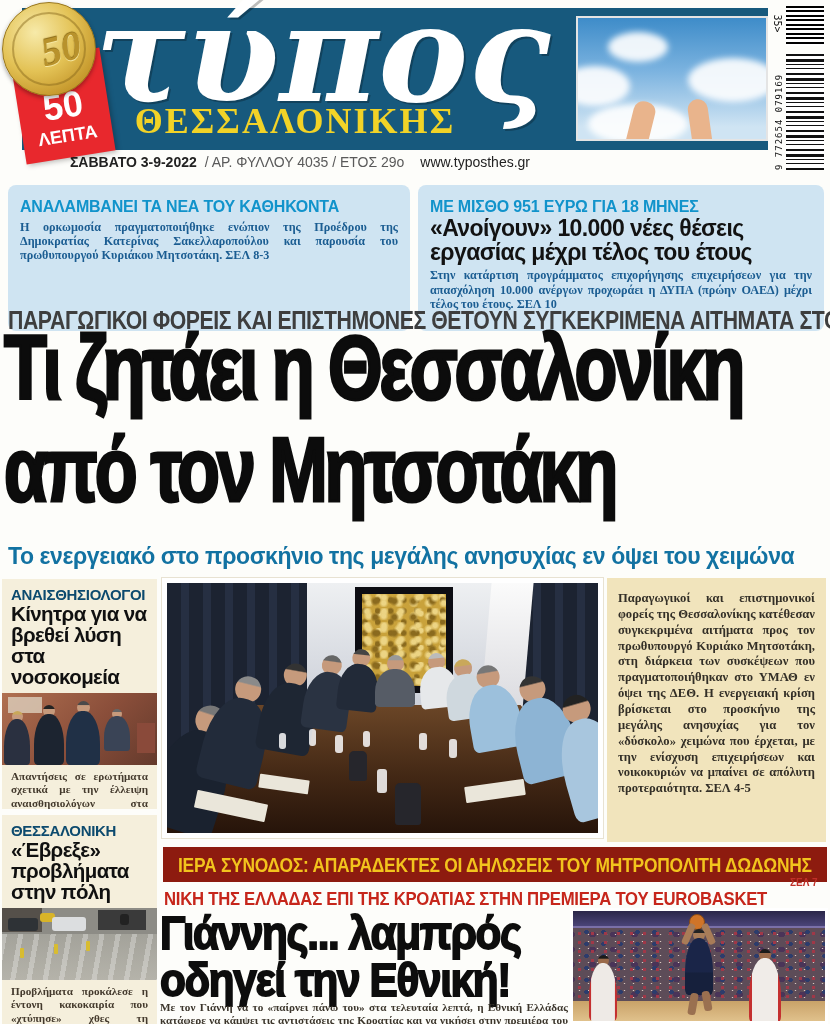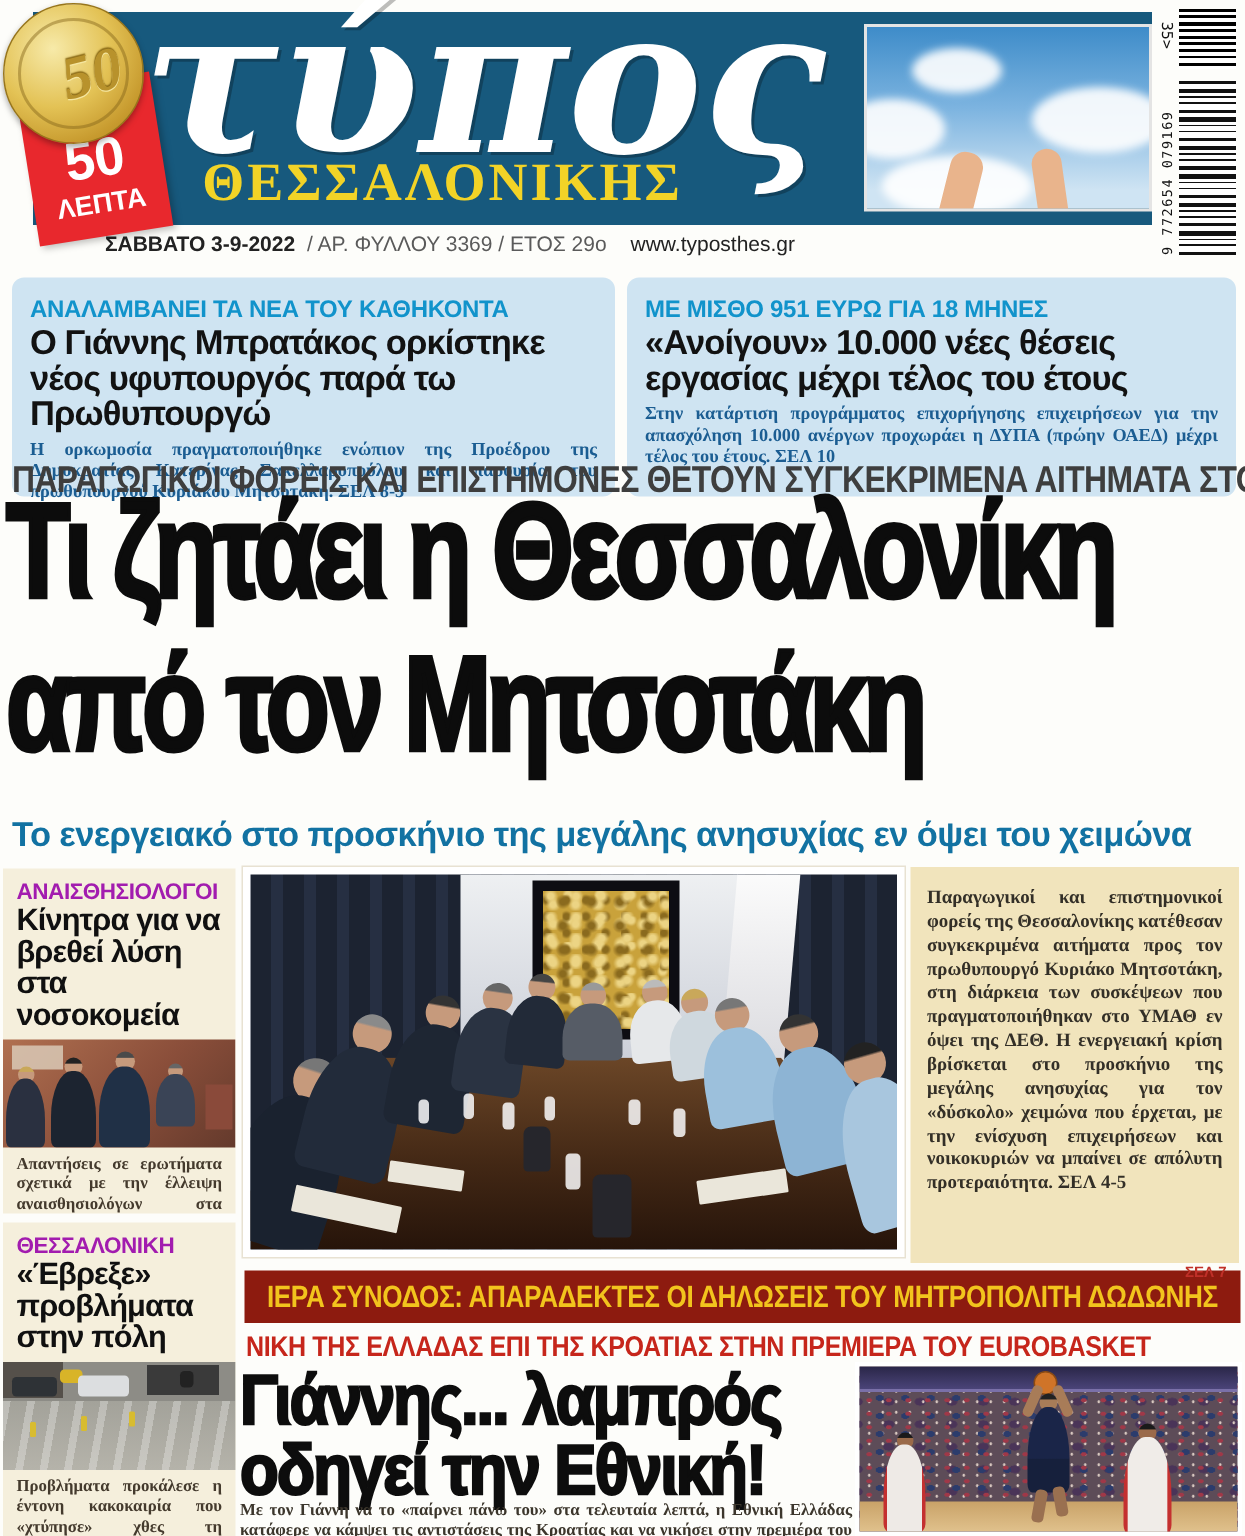--- a/index.html
+++ b/index.html
@@ -61,21 +61,21 @@
   .lead-kicker{position:absolute;left:8px;top:306px;font-size:25px;font-weight:700;color:#3e3e3e;
       letter-spacing:-.5px;white-space:nowrap;transform:scaleX(.85);transform-origin:left top}
   .lead-h1{position:absolute;left:4px;font-size:90px;font-weight:700;color:#0c0c0c;line-height:1;
       letter-spacing:-4px;white-space:nowrap;-webkit-text-stroke:3px #0c0c0c;
       transform:scaleX(.78);transform-origin:left top}
   .h1a{top:323px}.h1b{top:425px}
   .lead-sub{position:absolute;left:8px;top:543px;font-size:23px;font-weight:700;color:#1272a2;letter-spacing:-.4px}
   
   .side-card{position:absolute;left:2px;width:155px;background:#f5efdc;box-sizing:border-box;padding-top:7px;overflow:hidden}
   .sc1{top:579px;height:230px}.sc2{top:815px;height:209px}
-  .side-kicker{margin:0 9px;font-size:15px;font-weight:800;color:#a21caf;letter-spacing:-.3px}
+  .side-kicker{margin:0 9px;font-size:15px;font-weight:800;color:#0c4a6e;letter-spacing:-.3px}
   .side-head{margin:1px 9px 0;font-size:20.5px;font-weight:800;color:#101010;line-height:1.02;letter-spacing:-.6px}
   .side-photo{position:relative;width:100%;height:72px;margin:5px 0 5px;overflow:hidden}
   .side-body{margin:0 9px;font:700 11.2px "Liberation Serif",serif;color:#443a2d;line-height:1.2;text-align:justify}
   
   .scene-hospital{background:linear-gradient(135deg,#b07050,#8a4e3a 55%,#643a2c)}
   .win{position:absolute;background:#d9c9b6;opacity:.85}
   
   .scene-street{background:#9b9a93}
   .bldg{position:absolute;left:0;top:0;width:100%;height:26px;background:#8d8c86}
   .store{position:absolute;background:#3a3a3a}
@@ -110,21 +110,21 @@
   .paper{position:absolute;background:#eae6da;border-radius:1px}
   
   .lead-body{position:absolute;left:607px;top:578px;width:219px;height:264px;background:#f1e4bc;
       box-sizing:border-box;padding:13px 11px;font:700 12.6px "Liberation Serif",serif;color:#332f27;
       line-height:1.26;text-align:justify;overflow:hidden}
   
   .synod{position:absolute;left:163px;top:847px;width:664px;height:35px;background:#8d1b0f;
       display:flex;align-items:center;justify-content:center;overflow:hidden}
   .synod span{font-size:20.5px;font-weight:800;color:#f2c41d;white-space:nowrap;
       letter-spacing:-.3px;transform:scaleX(.85)}
-  .synod-page{position:absolute;left:790px;top:843px;font-size:10px;font-weight:700;color:#c03028}
+  .synod-page{position:absolute;left:790px;top:877px;font-size:10px;font-weight:700;color:#c03028}
   .sports-kicker{position:absolute;left:164px;top:888px;font-size:19px;font-weight:800;color:#c6261b;
       letter-spacing:-.3px;white-space:nowrap;transform:scaleX(.88);transform-origin:left top}
   .sports-h{position:absolute;left:160px;font-size:47px;font-weight:700;color:#0d0d0d;line-height:1;
       letter-spacing:-1.5px;white-space:nowrap;-webkit-text-stroke:1.8px #0d0d0d;
       transform:scaleX(.9);transform-origin:left top}
   .sh1{top:909px}.sh2{top:956px}
   .sports-body{position:absolute;left:160px;top:1001px;width:408px;
       font:700 11.2px "Liberation Serif",serif;color:#3c362c;line-height:1.18;text-align:justify}
   
   .bball{position:absolute;left:570px;top:908px;width:258px;height:116px;background:#fff;padding:3px;box-sizing:border-box}
@@ -160,21 +160,21 @@
       <span class="pb1">ΜΟΝΟ</span>
       <span class="pb2">50</span>
       <span class="pb3">ΛΕΠΤΑ</span>
     </div>
 
     <div class="logo">τύπος</div>
     <div class="logo-sub">ΘΕΣΣΑΛΟΝΙΚΗΣ</div>
 
     <div class="dateline">
       <span class="dl-b">ΣΑΒΒΑΤΟ 3-9-2022</span>
-      <span class="dl-m">/ ΑΡ. ΦΥΛΛΟΥ 3369 / ΕΤΟΣ 29ο</span>
+      <span class="dl-m">/ ΑΡ. ΦΥΛΛΟΥ 4035 / ΕΤΟΣ 29ο</span>
       <span class="dl-s">www.typosthes.gr</span>
     </div>
 
     <div class="ad">
       <i class="cloud" style="left:-18px;top:48px;width:70px;height:40px"></i>
       <i class="cloud" style="left:30px;top:14px;width:60px;height:30px"></i>
       <i class="cloud" style="left:110px;top:40px;width:90px;height:44px"></i>
       <i class="cloud" style="left:10px;top:86px;width:100px;height:40px"></i>
       <i class="hand" style="left:52px;bottom:-10px;width:22px;height:48px;transform:rotate(14deg)"></i>
       <i class="hand" style="left:112px;bottom:-12px;width:20px;height:52px;transform:rotate(-8deg)"></i>
@@ -183,21 +183,20 @@
     <div class="barcode">
       <span class="bc-label">35&gt;</span>
       <div class="bc-top"></div>
       <div class="bc-main"></div>
       <span class="bc-num">9 772654 079169</span>
     </div>
   </header>
 
   <section class="teaser t-left">
     <div class="t-kicker">ΑΝΑΛΑΜΒΑΝΕΙ ΤΑ ΝΕΑ ΤΟΥ ΚΑΘΗΚΟΝΤΑ</div>
-    <div class="t-head">Ο Γιάννης Μπρατάκος ορκίστηκε νέος υφυπουργός παρά τω Πρωθυπουργώ</div>
     <div class="t-sum">Η ορκωμοσία πραγματοποιήθηκε ενώπιον της Προέδρου της Δημοκρατίας Κατερίνας Σακελλαροπούλου και παρουσία του πρωθυπουργού Κυριάκου Μητσοτάκη. ΣΕΛ 8-3</div>
   </section>
 
   <section class="teaser t-right">
     <div class="t-kicker">ΜΕ ΜΙΣΘΟ 951 ΕΥΡΩ ΓΙΑ 18 ΜΗΝΕΣ</div>
     <div class="t-head">«Ανοίγουν» 10.000 νέες θέσεις εργασίας μέχρι τέλος του έτους</div>
     <div class="t-sum">Στην κατάρτιση προγράμματος επιχορήγησης επιχειρήσεων για την απασχόληση 10.000 ανέργων προχωράει η ΔΥΠΑ (πρώην ΟΑΕΔ) μέχρι τέλος του έτους. ΣΕΛ 10</div>
   </section>
 
   <div class="lead-kicker">ΠΑΡΑΓΩΓΙΚΟΙ ΦΟΡΕΙΣ ΚΑΙ ΕΠΙΣΤΗΜΟΝΕΣ ΘΕΤΟΥΝ ΣΥΓΚΕΚΡΙΜΕΝΑ ΑΙΤΗΜΑΤΑ ΣΤΟΝ ΠΡΩΘΥΠΟΥΡΓΟ</div>

